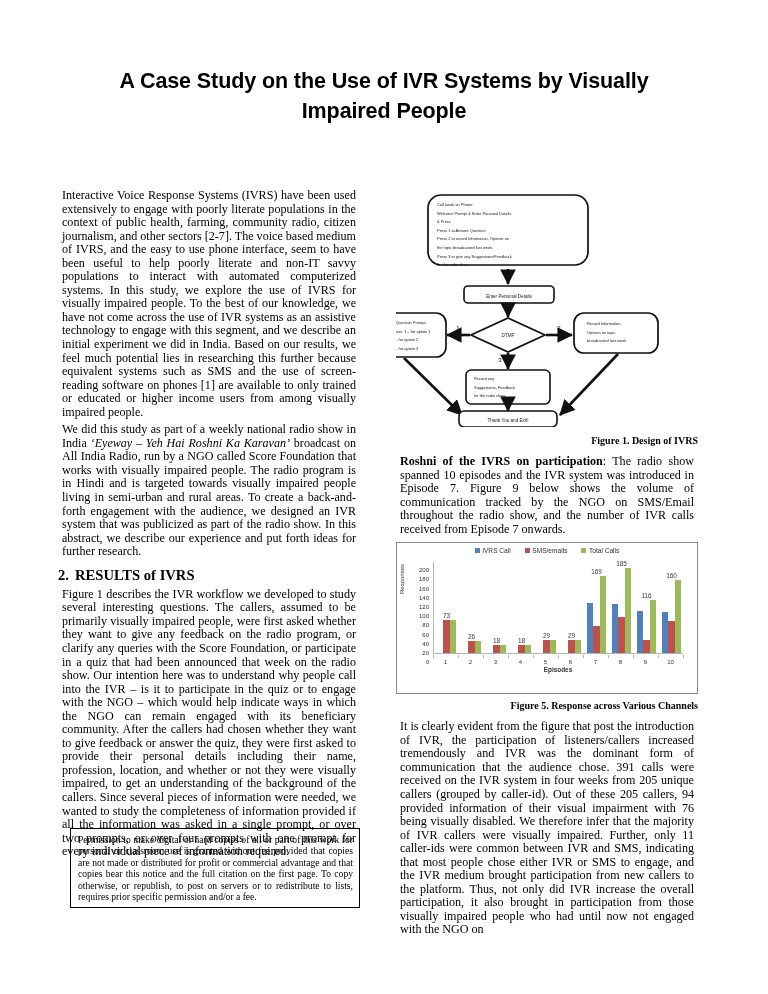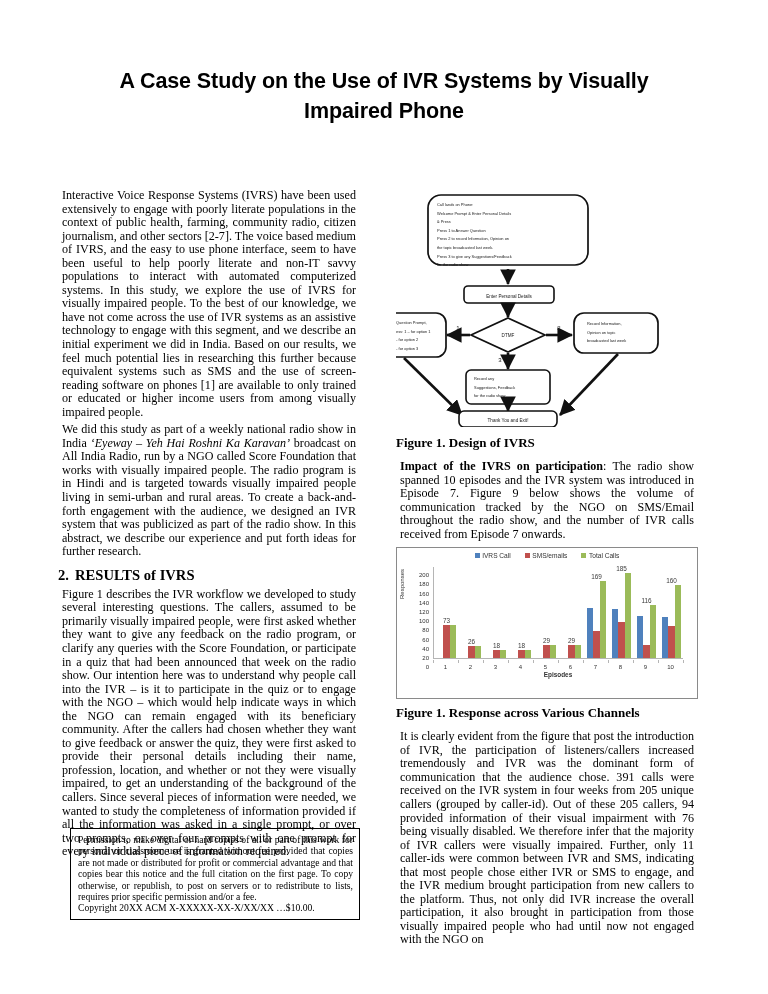--- a/index.html
+++ b/index.html
@@ -64,23 +64,23 @@
     border: 1px solid #000;
     padding: 5px 6px 5px 7px;
     font-size: 9.6px;
     line-height: 11.4px;
     text-align: justify;
   }
   .copyright .last { text-align: left; }
 
   
   .figcap {
-    text-align:left;
+    text-align:right;
     font-weight: bold;
-    font-size: 13px;
+    font-size: 10px;
     margin: 6px 0 9px 0;
   }
 
   
   .flow { position: relative; width: 302px; height: 240px; margin: 4px 0 0 0; }
   .flow svg { display:block; }
   .fx { font-family:"Liberation Sans", sans-serif; font-size:3.95px; fill:#1a1a1a; }
   .fxd { font-family:"Liberation Sans", sans-serif; font-size:4.6px; fill:#1a1a1a; }
   .fnum { font-family:"Liberation Sans", sans-serif; font-size:6px; fill:#1a1a1a; }
 
@@ -145,21 +145,21 @@
     text-align:center;
     font-family:"Liberation Sans", sans-serif; font-size:6.4px; font-weight:bold; color:#333;
   }
   .xtickmark { position:absolute; top:0; width:1px; height:3px; background:#b5b5b5; }
 </style>
 </head>
 <body>
 
 <div class="page">
 
-  <h1 class="title">A Case Study on the Use of IVR Systems by Visually Impaired Phone</h1>
+  <h1 class="title">A Case Study on the Use of IVR Systems by Visually Impaired People</h1>
 
   <div class="columns">
 
     <div class="col">
 
 
       <p class="body">Interactive Voice Response Systems (IVRS) have been used extensively to engage with poorly literate populations in the context of public health, farming, community radio, citizen journalism, and other sectors [2-7]. The voice based medium of IVRS, and the easy to use phone interface, seem to have been useful to help poorly literate and non-IT savvy populations to interact with automated computerized systems. In this study, we explore the use of IVRS for visually impaired people. To the best of our knowledge, we have not come across the use of IVR systems as an assistive technology to engage with this segment, and we describe an initial experiment we did in India. Based on our results, we feel much potential lies in researching this further because equivalent systems such as SMS and the use of screen-reading software on phones [1] are available to only trained or educated or higher income users from among visually impaired people.</p>
 
       <p class="body"><span>We did this study as part of a weekly national radio show in India </span><span class="it">‘Eyeway – Yeh Hai Roshni Ka Karavan’</span><span> broadcast on All India Radio, run by a NGO called Score Foundation that works with visually impaired people. The radio program is in Hindi and is targeted towards visually impaired people living in semi-urban and rural areas. To create a back-and-forth engagement with the audience, we designed an IVR system that was publicized as part of the radio show. In this abstract, we describe our experience and put forth ideas for further research.</span></p>
 
@@ -246,21 +246,21 @@
           <g>
             <rect x="63" y="222" width="98" height="16" rx="5" ry="5" fill="#fff" stroke="#111" stroke-width="1.6"></rect>
             <text class="fxd" x="112" y="233" text-anchor="middle">Thank You and Exit!</text>
           </g>
         </svg>
       </div>
 
       <div class="figcap">Figure 1. Design of IVRS</div>
 
 
-      <p class="body"><span class="bd">Impact of the IVRS on participation</span><span>: The radio show spanned 10 episodes and the IVR system was introduced in Episode 7. Figure 9 below shows the volume of communication tracked by the NGO on SMS/Email throughout the radio show, and the number of IVR calls received from Episode 7 onwards.</span></p>
+      <p class="body"><span class="bd">Roshni of the IVRS on participation</span><span>: The radio show spanned 10 episodes and the IVR system was introduced in Episode 7. Figure 9 below shows the volume of communication tracked by the NGO on SMS/Email throughout the radio show, and the number of IVR calls received from Episode 7 onwards.</span></p>
 
       <div class="chartbox">
         <div class="legend">
           <div class="li">
             <span class="sw" style="background:#4F81BD"></span>
             <span>IVRS Call</span>
           </div>
           <div class="li">
             <span class="sw" style="background:#C0504D"></span>
             <span>SMS/emails</span>
@@ -368,24 +368,23 @@
               <span style="left: 212.5px; top: 4px;">9</span>
               <i class="xtickmark" style="left: 200px;"></i>
               <span style="left: 237.5px; top: 4px;">10</span>
               <i class="xtickmark" style="left: 225px;"></i>
               <i class="xtickmark" style="left: 250px;"></i>
             </div>
           <div class="xtitle">Episodes</div>
         </div>
       </div>
 
-      <div class="figcap">Figure 1. Response across Various Channels</div>
+      <div class="figcap">Figure 5. Response across Various Channels</div>
 
       <p class="body">It is clearly evident from the figure that post the introduction of IVR, the participation of listeners/callers increased tremendously and IVR was the dominant form of communication that the audience chose. 391 calls were received on the IVR system in four weeks from 205 unique callers (grouped by caller-id). Out of these 205 callers, 94 provided information of their visual impairment with 76 being visually disabled. We therefore infer that the majority of IVR callers were visually impaired. Further, only 11 caller-ids were common between IVR and SMS, indicating that most people chose either IVR or SMS to engage, and the IVR medium brought participation from new callers to the platform. Thus, not only did IVR increase the overall participation, it also brought in participation from those visually impaired people who had until now not engaged with the NGO on</p>
     </div>
   </div>
 
   <div class="copyright">
     <div>Permission to make digital or hard copies of all or part of this work for personal or classroom use is granted without fee provided that copies are not made or distributed for profit or commercial advantage and that copies bear this notice and the full citation on the first page. To copy otherwise, or republish, to post on servers or to redistribute to lists, requires prior specific permission and/or a fee.</div>
-    <div class="last">Copyright 20XX ACM X-XXXXX-XX-X/XX/XX …$10.00.</div>
   </div>
 
 </div>
 
 </body></html>

